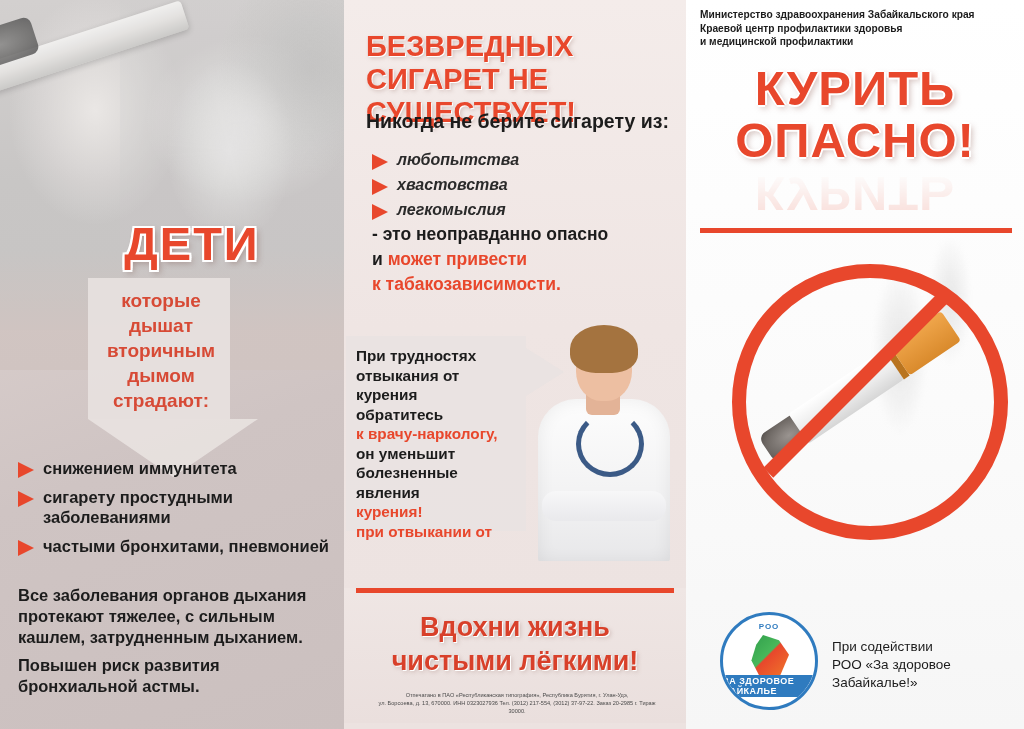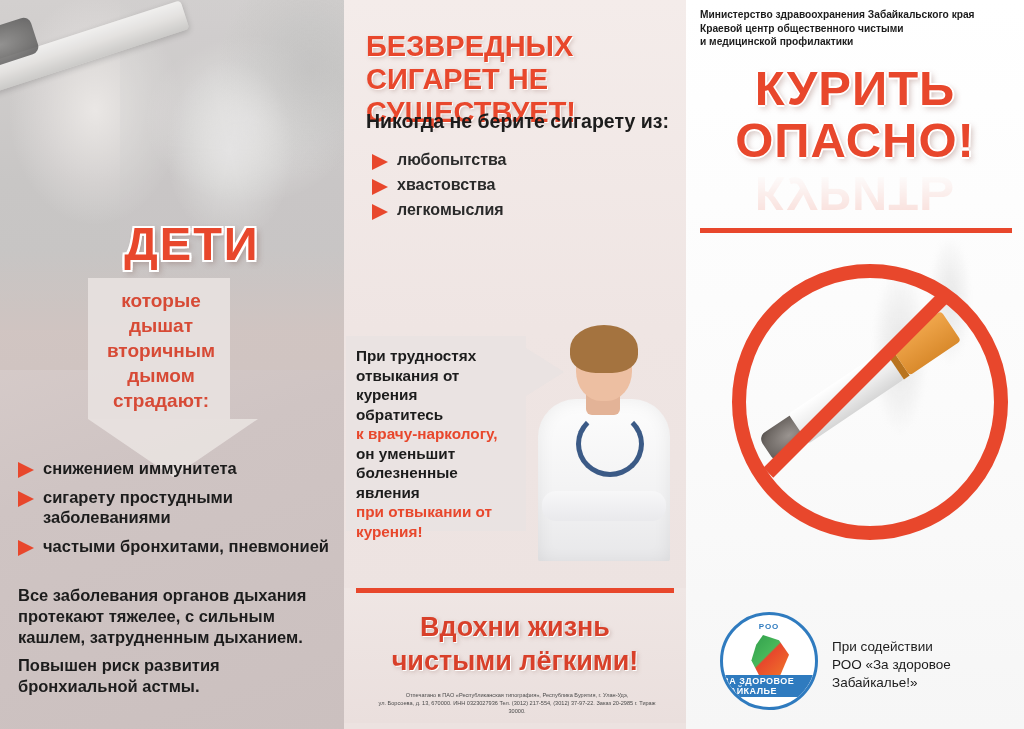--- a/index.html
+++ b/index.html
@@ -100,21 +100,21 @@
     position:absolute;left:22px;top:30px;width:300px;
     font-size:29px;font-weight:bold;color:#e8472c;line-height:33px;
     text-shadow:1px 1px 0 #fff,2px 2px 4px rgba(150,110,100,.35);
   }
   .center-sub{
     position:absolute;left:22px;top:110px;width:310px;
     font-size:19.5px;font-weight:bold;color:#1c1c1c;
   }
   .c-bullets{position:absolute;left:28px;top:150px;width:300px;}
   .c-bullets .bullet-row{margin-bottom:5px;}
-  .c-bullets .bullet-txt{font-size:16px;color:#2a2a2a;}
+  .c-bullets .bullet-txt{font-size:16px;color:#2a2a2a;font-style:italic;}
   .center-tail{
     position:absolute;left:28px;top:222px;width:300px;
     font-size:17.5px;font-weight:bold;color:#1c1c1c;line-height:25px;
   }
   .red{color:#e8472c;}
 
   .callout{
     position:absolute;left:0;top:336px;width:342px;height:200px;
   }
   .callout-box{
@@ -294,33 +294,40 @@
       <div class="bullet-row">
         <span class="bullet-arrow"></span>
         <span class="bullet-txt">хвастовства</span>
       </div>
       <div class="bullet-row">
         <span class="bullet-arrow"></span>
         <span class="bullet-txt">легкомыслия</span>
       </div>
     </div>
 
+    <div class="center-tail">
+      <div>- это неоправданно опасно</div>
+      <div>
+        <span>и </span><span class="red">может привести</span>
+      </div>
+      <div class="red">к табакозависимости.</div>
+    </div>
 
     <div class="callout">
       <div class="callout-box"></div>
       <div class="callout-tip"></div>
       <div class="callout-text">
         <div>При трудностях</div>
         <div>отвыкания от курения</div>
         <div>обратитесь</div>
         <div class="red">к врачу-наркологу,</div>
         <div>он уменьшит</div>
         <div>болезненные явления</div>
+        <div class="red">курения!</div>
         <div class="red">при отвыкании от</div>
-        <div class="red">курения!</div>
       </div>
       <div class="doctor">
         <div class="doc-coat"></div>
         <div class="doc-neck"></div>
         <div class="doc-head"></div>
         <div class="doc-hair"></div>
         <div class="doc-steth"></div>
         <div class="doc-arms"></div>
       </div>
     </div>
@@ -334,21 +341,21 @@
       <div class="fineprint">
         <div>Отпечатано в ПАО «Республиканская типография», Республика Бурятия, г. Улан-Удэ,</div>
         <div>ул. Борсоева, д. 13, 670000. ИНН 0323027936 Тел. (3012) 217-554, (3012) 37-97-22. Заказ 20-2985 г. Тираж 30000.</div>
       </div>
     </div>
   </div>
 
   <div class="panel-right">
     <div class="ministry">
       <div>Министерство здравоохранения Забайкальского края</div>
-      <div>Краевой центр общественного чистыми</div>
+      <div>Краевой центр профилактики здоровья</div>
       <div>и медицинской профилактики</div>
     </div>
 
     <div class="kurit">
       <div>КУРИТЬ</div>
       <div>ОПАСНО!</div>
     </div>
     <div class="kurit-reflect">
       <div>КУРИТЬ</div>
     </div>

